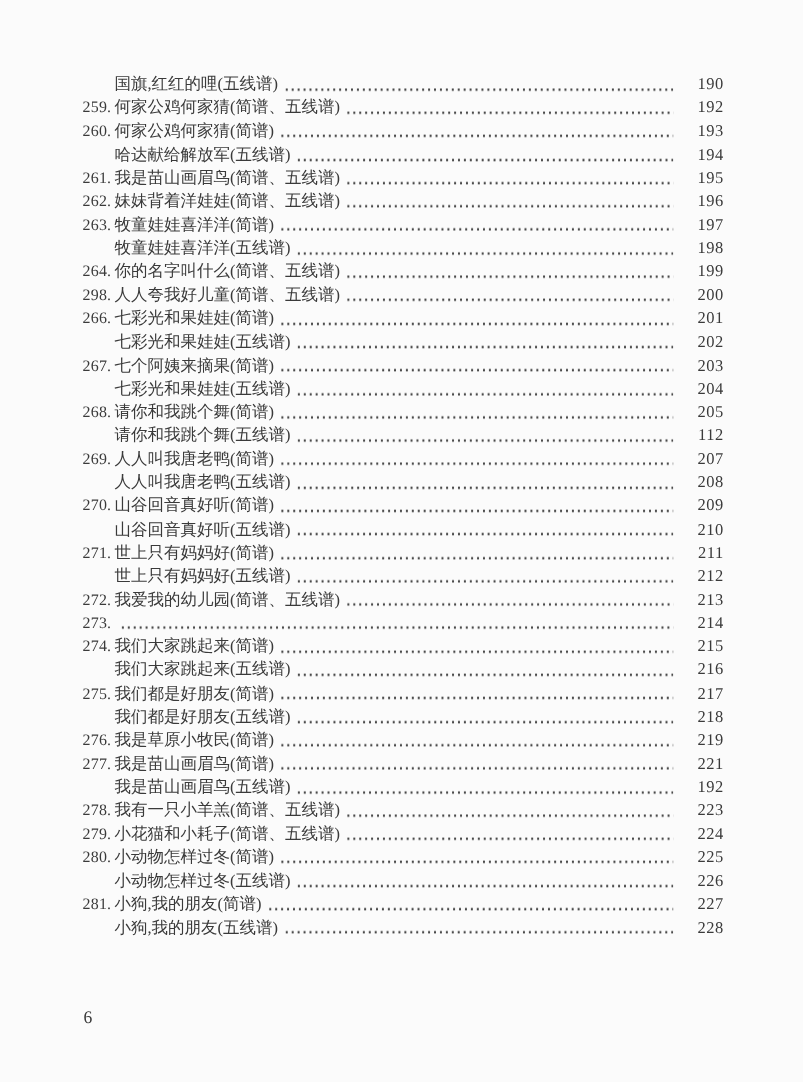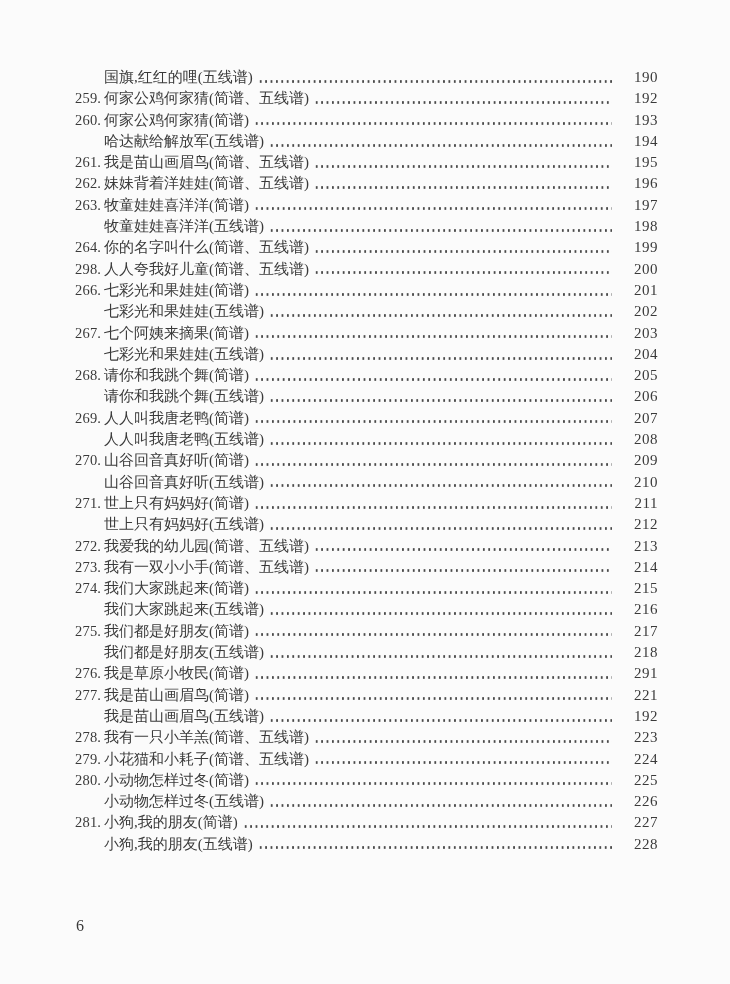--- a/index.html
+++ b/index.html
@@ -168,21 +168,21 @@
     <span class="num">268.</span>
     <span class="title">请你和我跳个舞(简谱)</span>
     <span class="leader"></span>
     <span class="pg">205</span>
   </div>
 
   <div class="row">
     <span class="num"></span>
     <span class="title">请你和我跳个舞(五线谱)</span>
     <span class="leader"></span>
-    <span class="pg">206</span>
+    <span class="pg">112</span>
   </div>
 
   <div class="row">
     <span class="num">269.</span>
     <span class="title">人人叫我唐老鸭(简谱)</span>
     <span class="leader"></span>
     <span class="pg">207</span>
   </div>
 
   <div class="row">
@@ -222,21 +222,20 @@
 
   <div class="row">
     <span class="num">272.</span>
     <span class="title">我爱我的幼儿园(简谱、五线谱)</span>
     <span class="leader"></span>
     <span class="pg">213</span>
   </div>
 
   <div class="row">
     <span class="num">273.</span>
-    <span class="title">我有一双小小手(简谱、五线谱)</span>
     <span class="leader"></span>
     <span class="pg">214</span>
   </div>
 
   <div class="row">
     <span class="num">274.</span>
     <span class="title">我们大家跳起来(简谱)</span>
     <span class="leader"></span>
     <span class="pg">215</span>
   </div>
@@ -259,21 +258,21 @@
     <span class="num"></span>
     <span class="title">我们都是好朋友(五线谱)</span>
     <span class="leader"></span>
     <span class="pg">218</span>
   </div>
 
   <div class="row">
     <span class="num">276.</span>
     <span class="title">我是草原小牧民(简谱)</span>
     <span class="leader"></span>
-    <span class="pg">291</span>
+    <span class="pg">219</span>
   </div>
 
 
   <div class="row">
     <span class="num">277.</span>
     <span class="title">我是苗山画眉鸟(简谱)</span>
     <span class="leader"></span>
     <span class="pg">221</span>
   </div>
 

